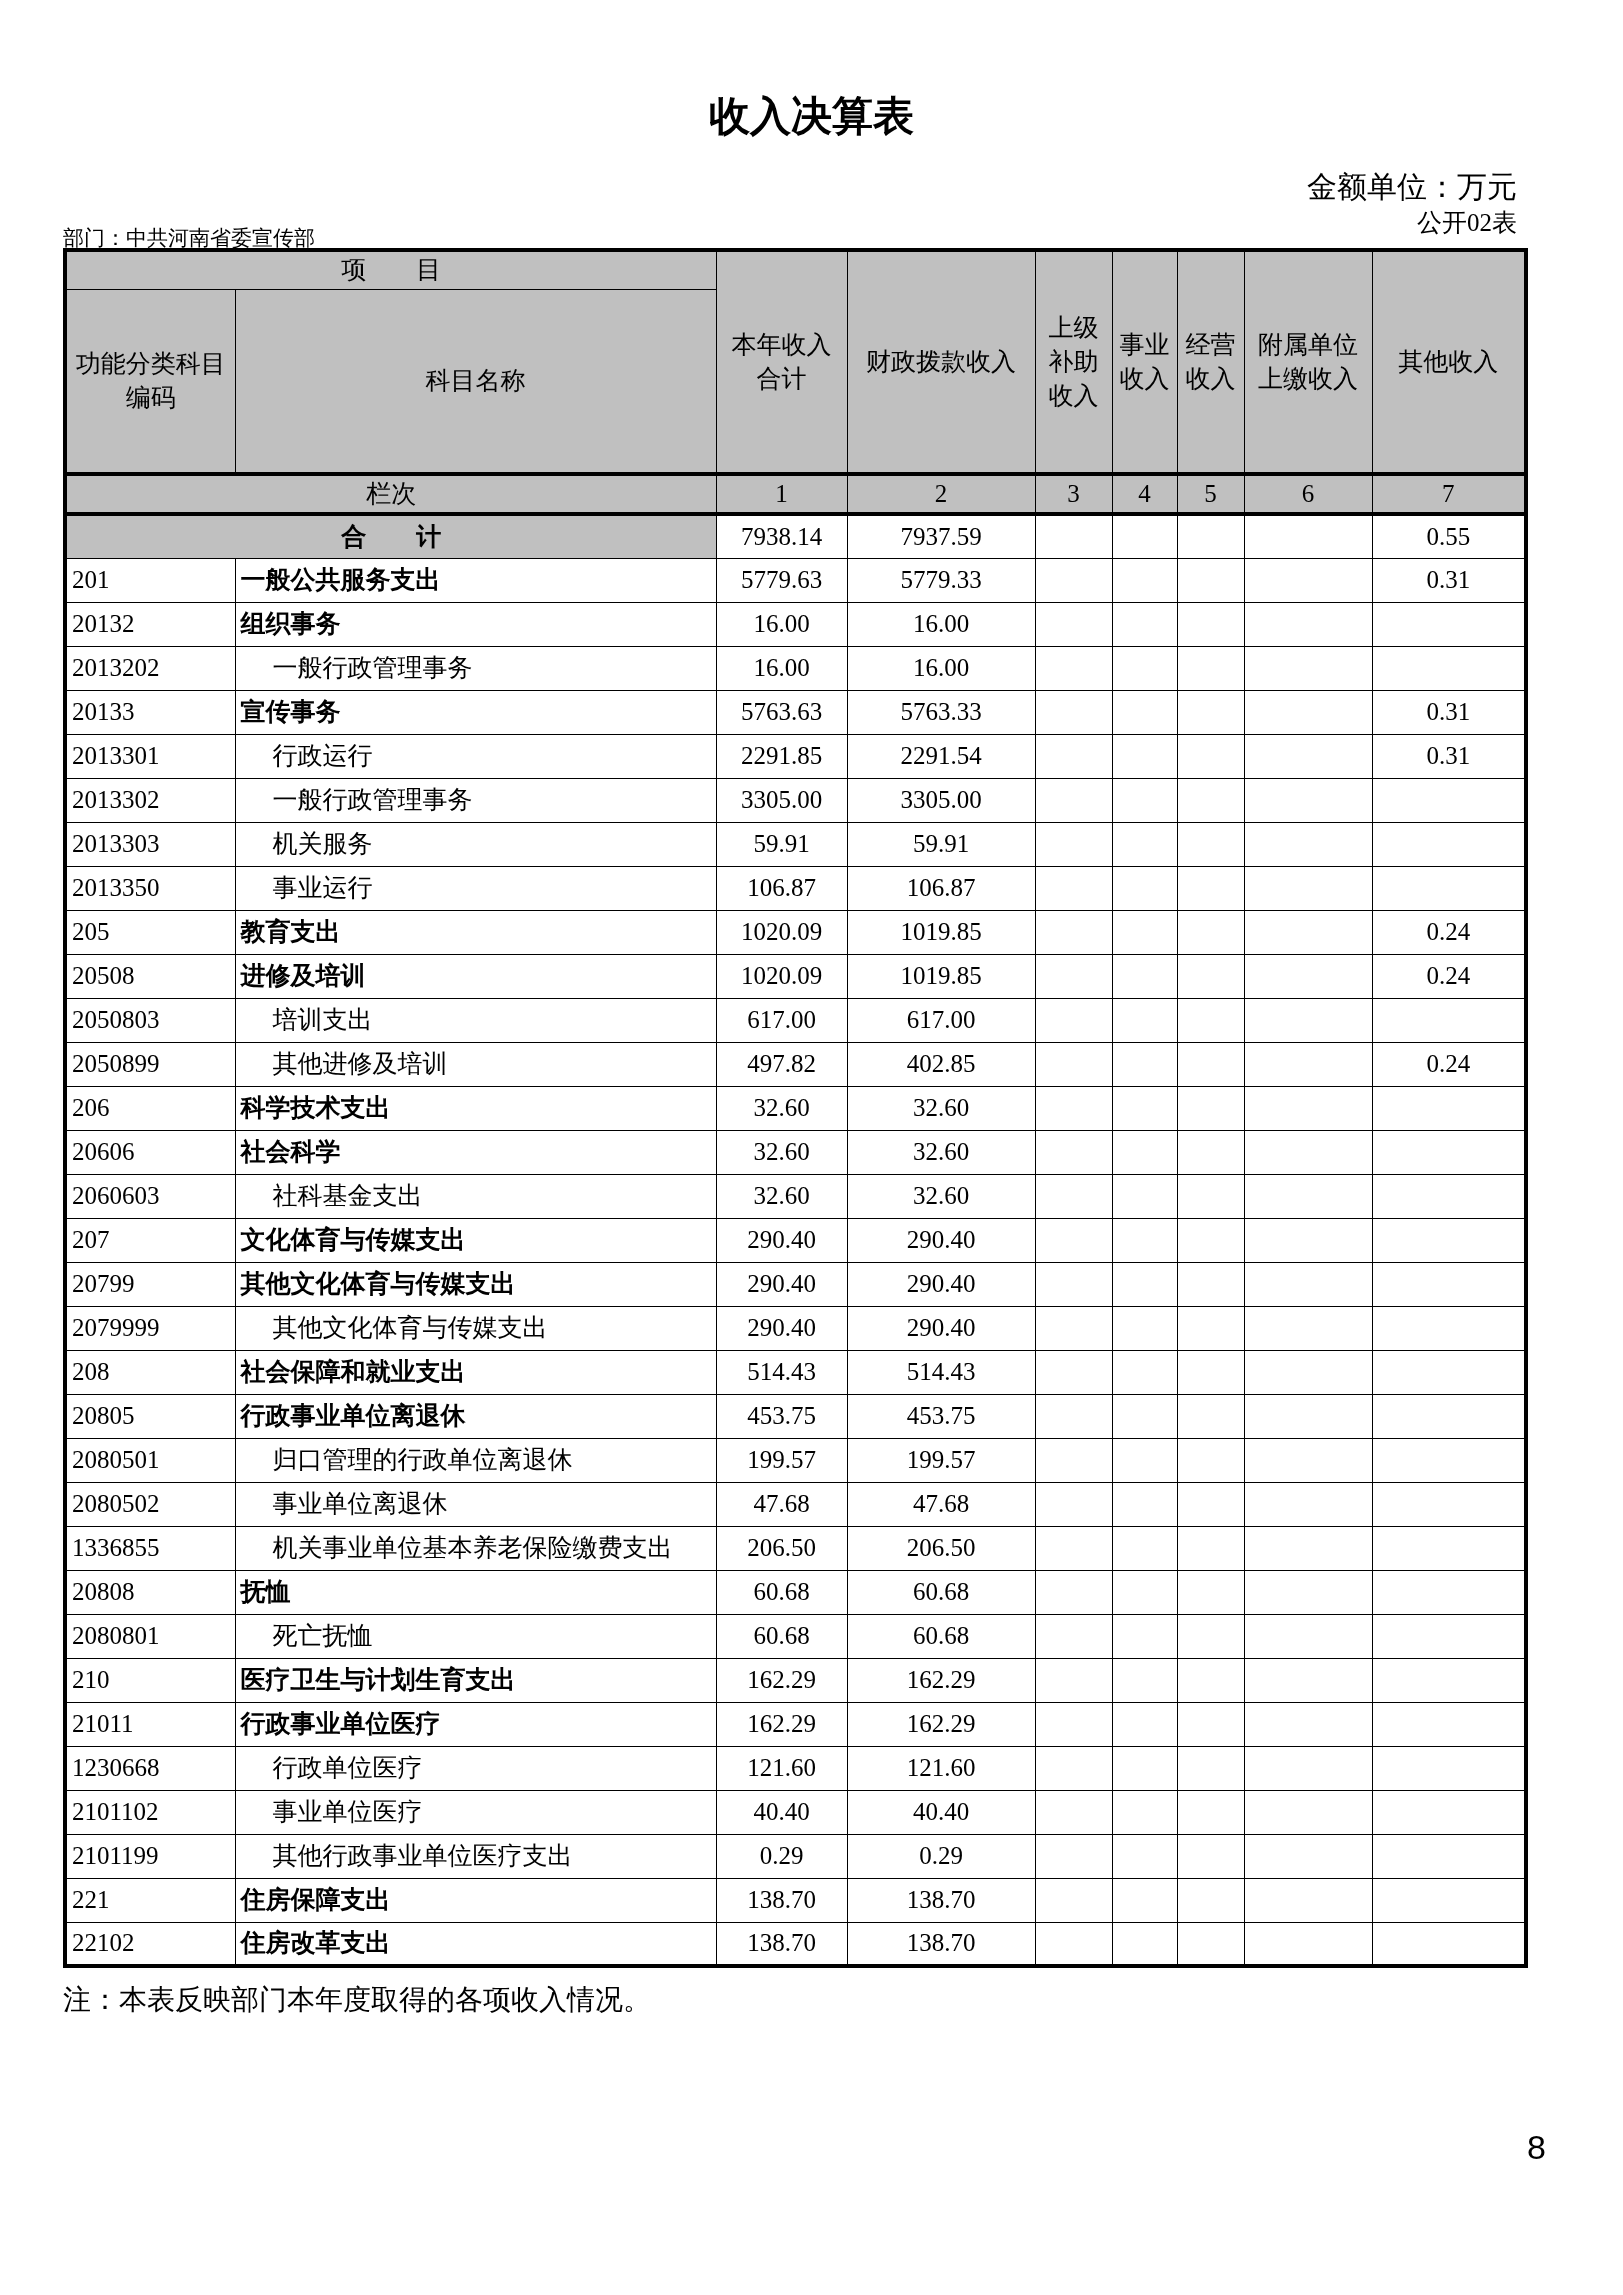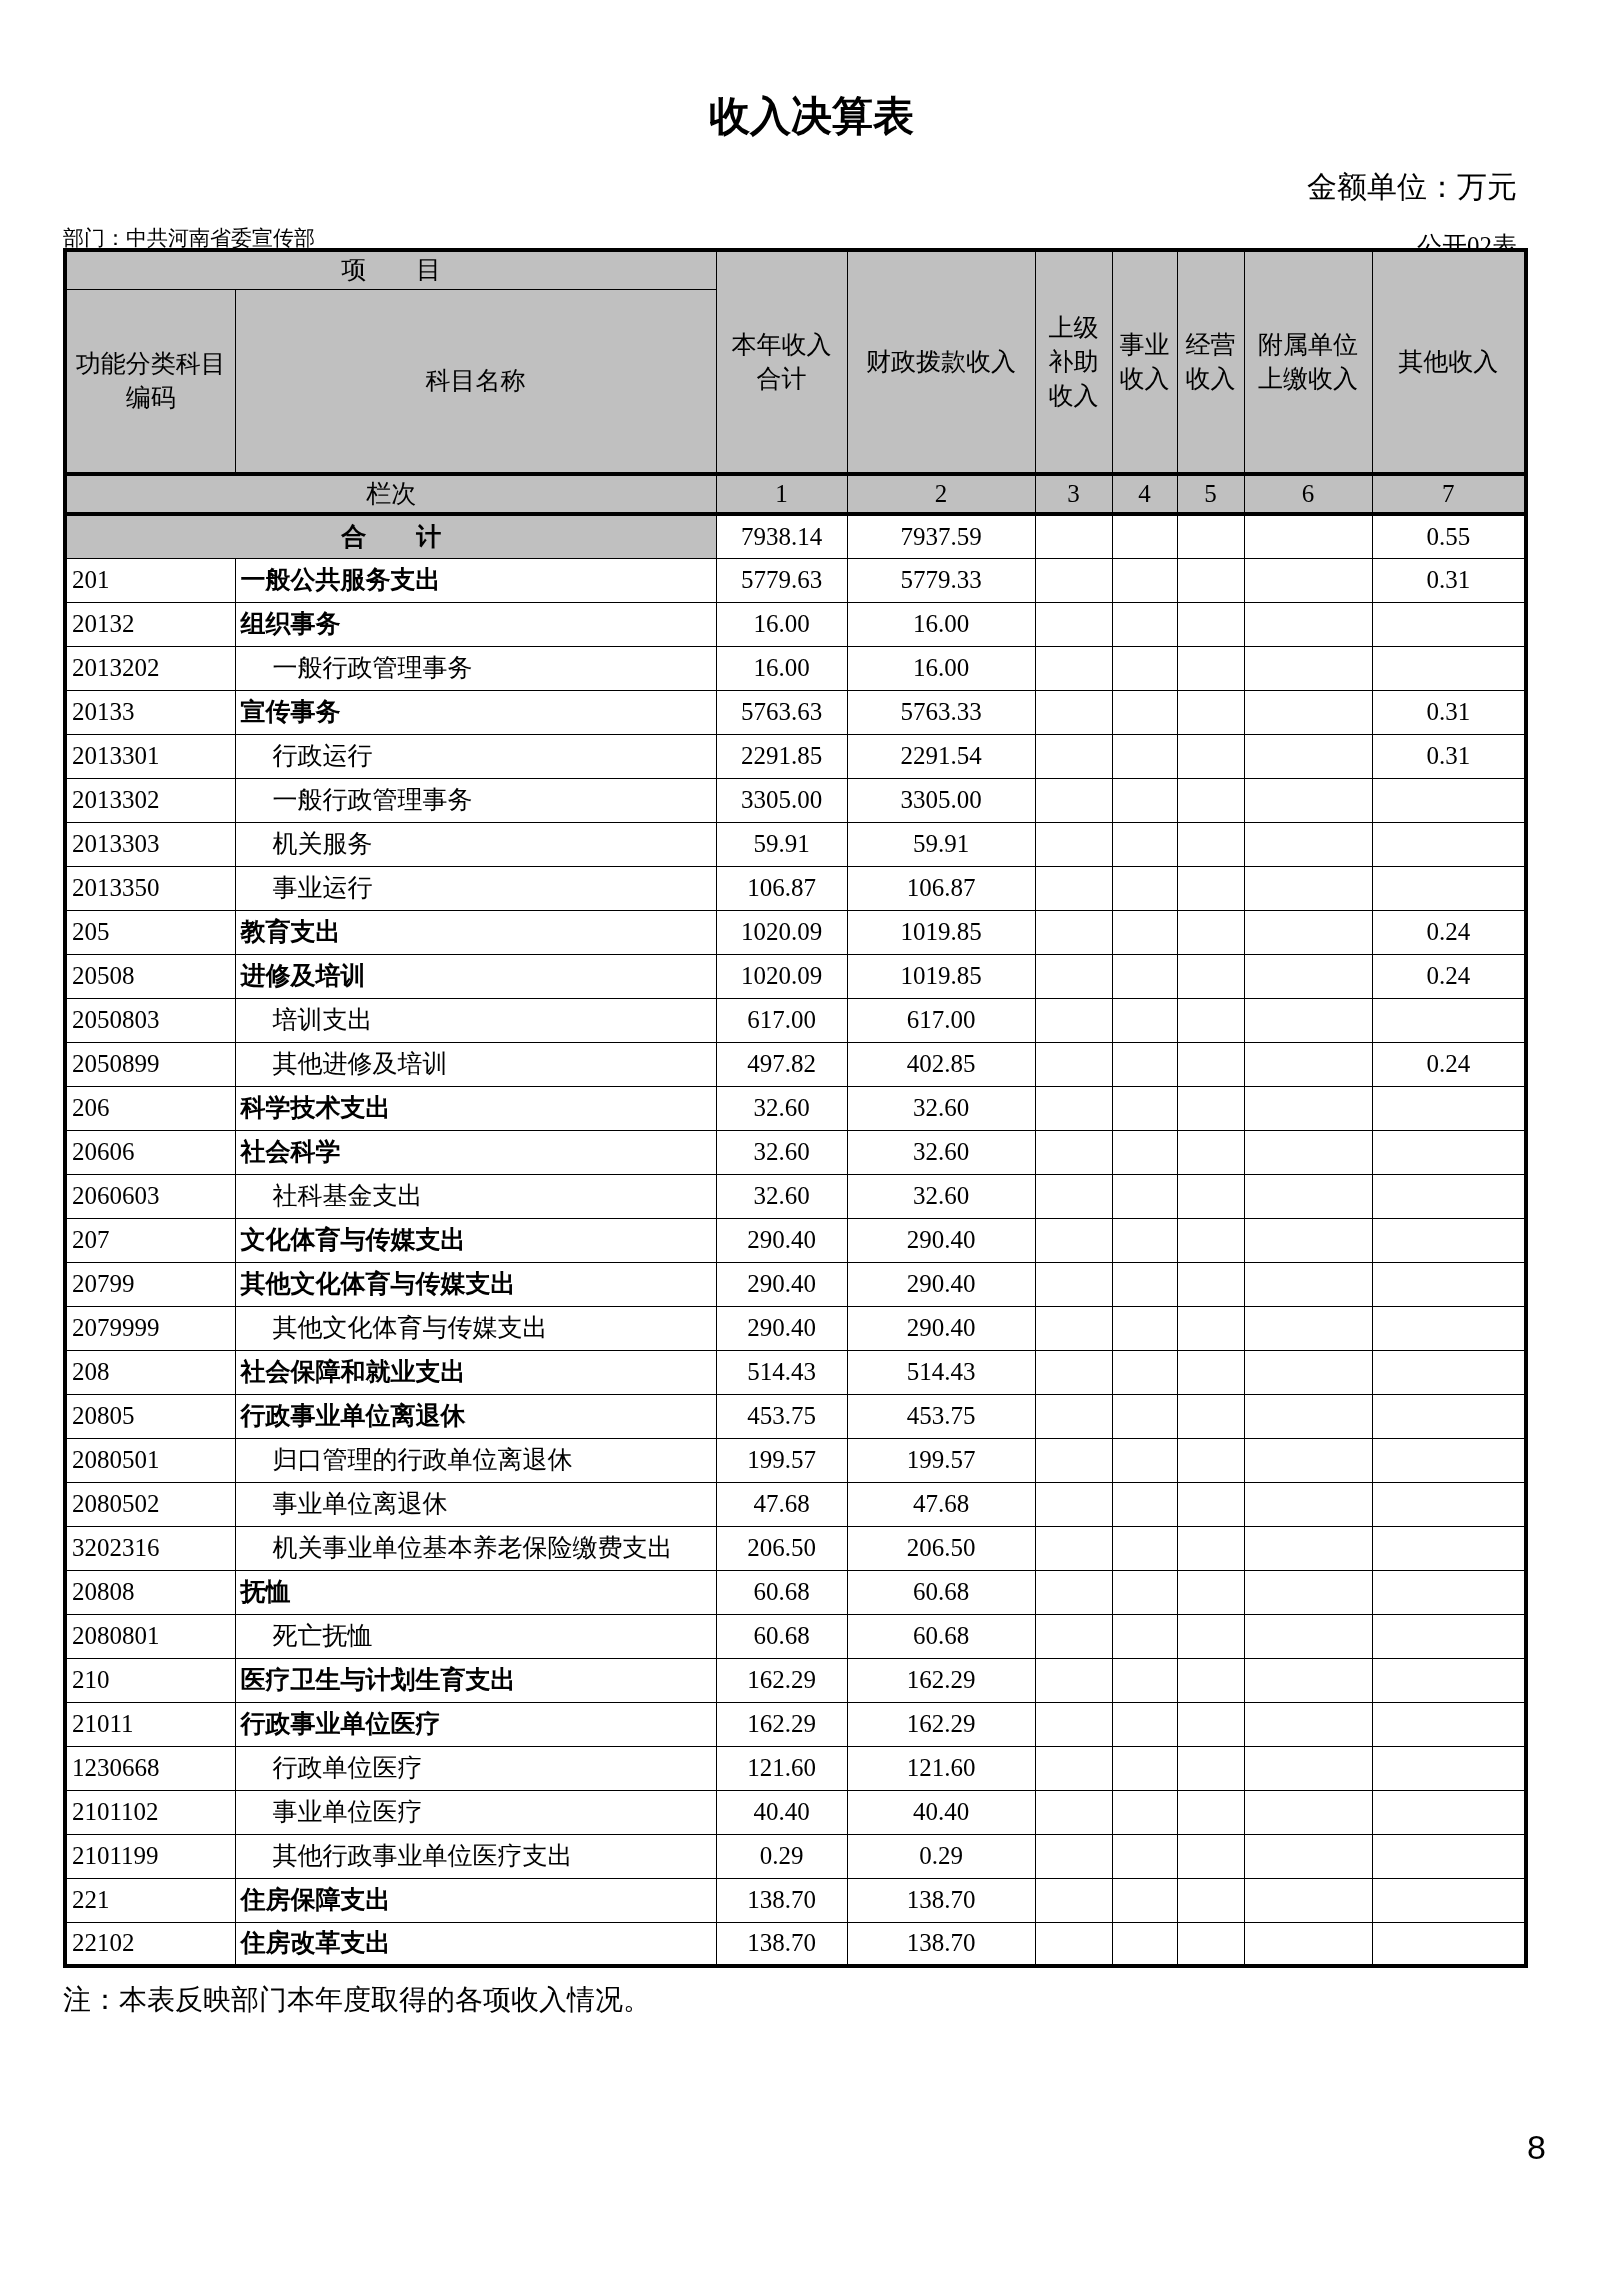--- a/index.html
+++ b/index.html
@@ -8,21 +8,21 @@
     position:relative; width:1623px; height:2295px; background:var(--page-bg);
     margin:0 auto; font-family:"Liberation Serif","DejaVu Serif",serif; color:#000;
     overflow:hidden;
   }
   .title{
     position:absolute; top:94px; left:0; width:100%;
     text-align:center; font-size:41px; font-weight:bold; line-height:1.1;
   }
   .unit-note{ position:absolute; top:167px; right:106px; font-size:30px; }
   .dept{ position:absolute; top:224px; left:63px; font-size:21px; }
-  .doc-code{ position:absolute; top:206px; right:106px; font-size:25px;margin-top:23px; }
+  .doc-code{ position:absolute; top:206px; right:106px; font-size:25px; }
 
   table.income{
     position:absolute; left:63px; top:248px; width:1461px;
     border-collapse:collapse; table-layout:fixed;
     border:4px solid var(--border-color);
   }
   table.income td{
     border:1.6px solid var(--border-color);
     font-size:25px; vertical-align:middle; padding:0 4.9px;
     overflow:hidden; line-height:1.35;
@@ -347,21 +347,21 @@
           <td class="name-cell indent">事业单位离退休</td>
           <td class="val-cell">47.68</td>
           <td class="val-cell">47.68</td>
           <td class="val-cell"></td>
           <td class="val-cell"></td>
           <td class="val-cell"></td>
           <td class="val-cell"></td>
           <td class="val-cell"></td>
         </tr>
         <tr>
-          <td class="code-cell">3202316</td>
+          <td class="code-cell">1336855</td>
           <td class="name-cell indent">机关事业单位基本养老保险缴费支出</td>
           <td class="val-cell">206.50</td>
           <td class="val-cell">206.50</td>
           <td class="val-cell"></td>
           <td class="val-cell"></td>
           <td class="val-cell"></td>
           <td class="val-cell"></td>
           <td class="val-cell"></td>
         </tr>
         <tr>

